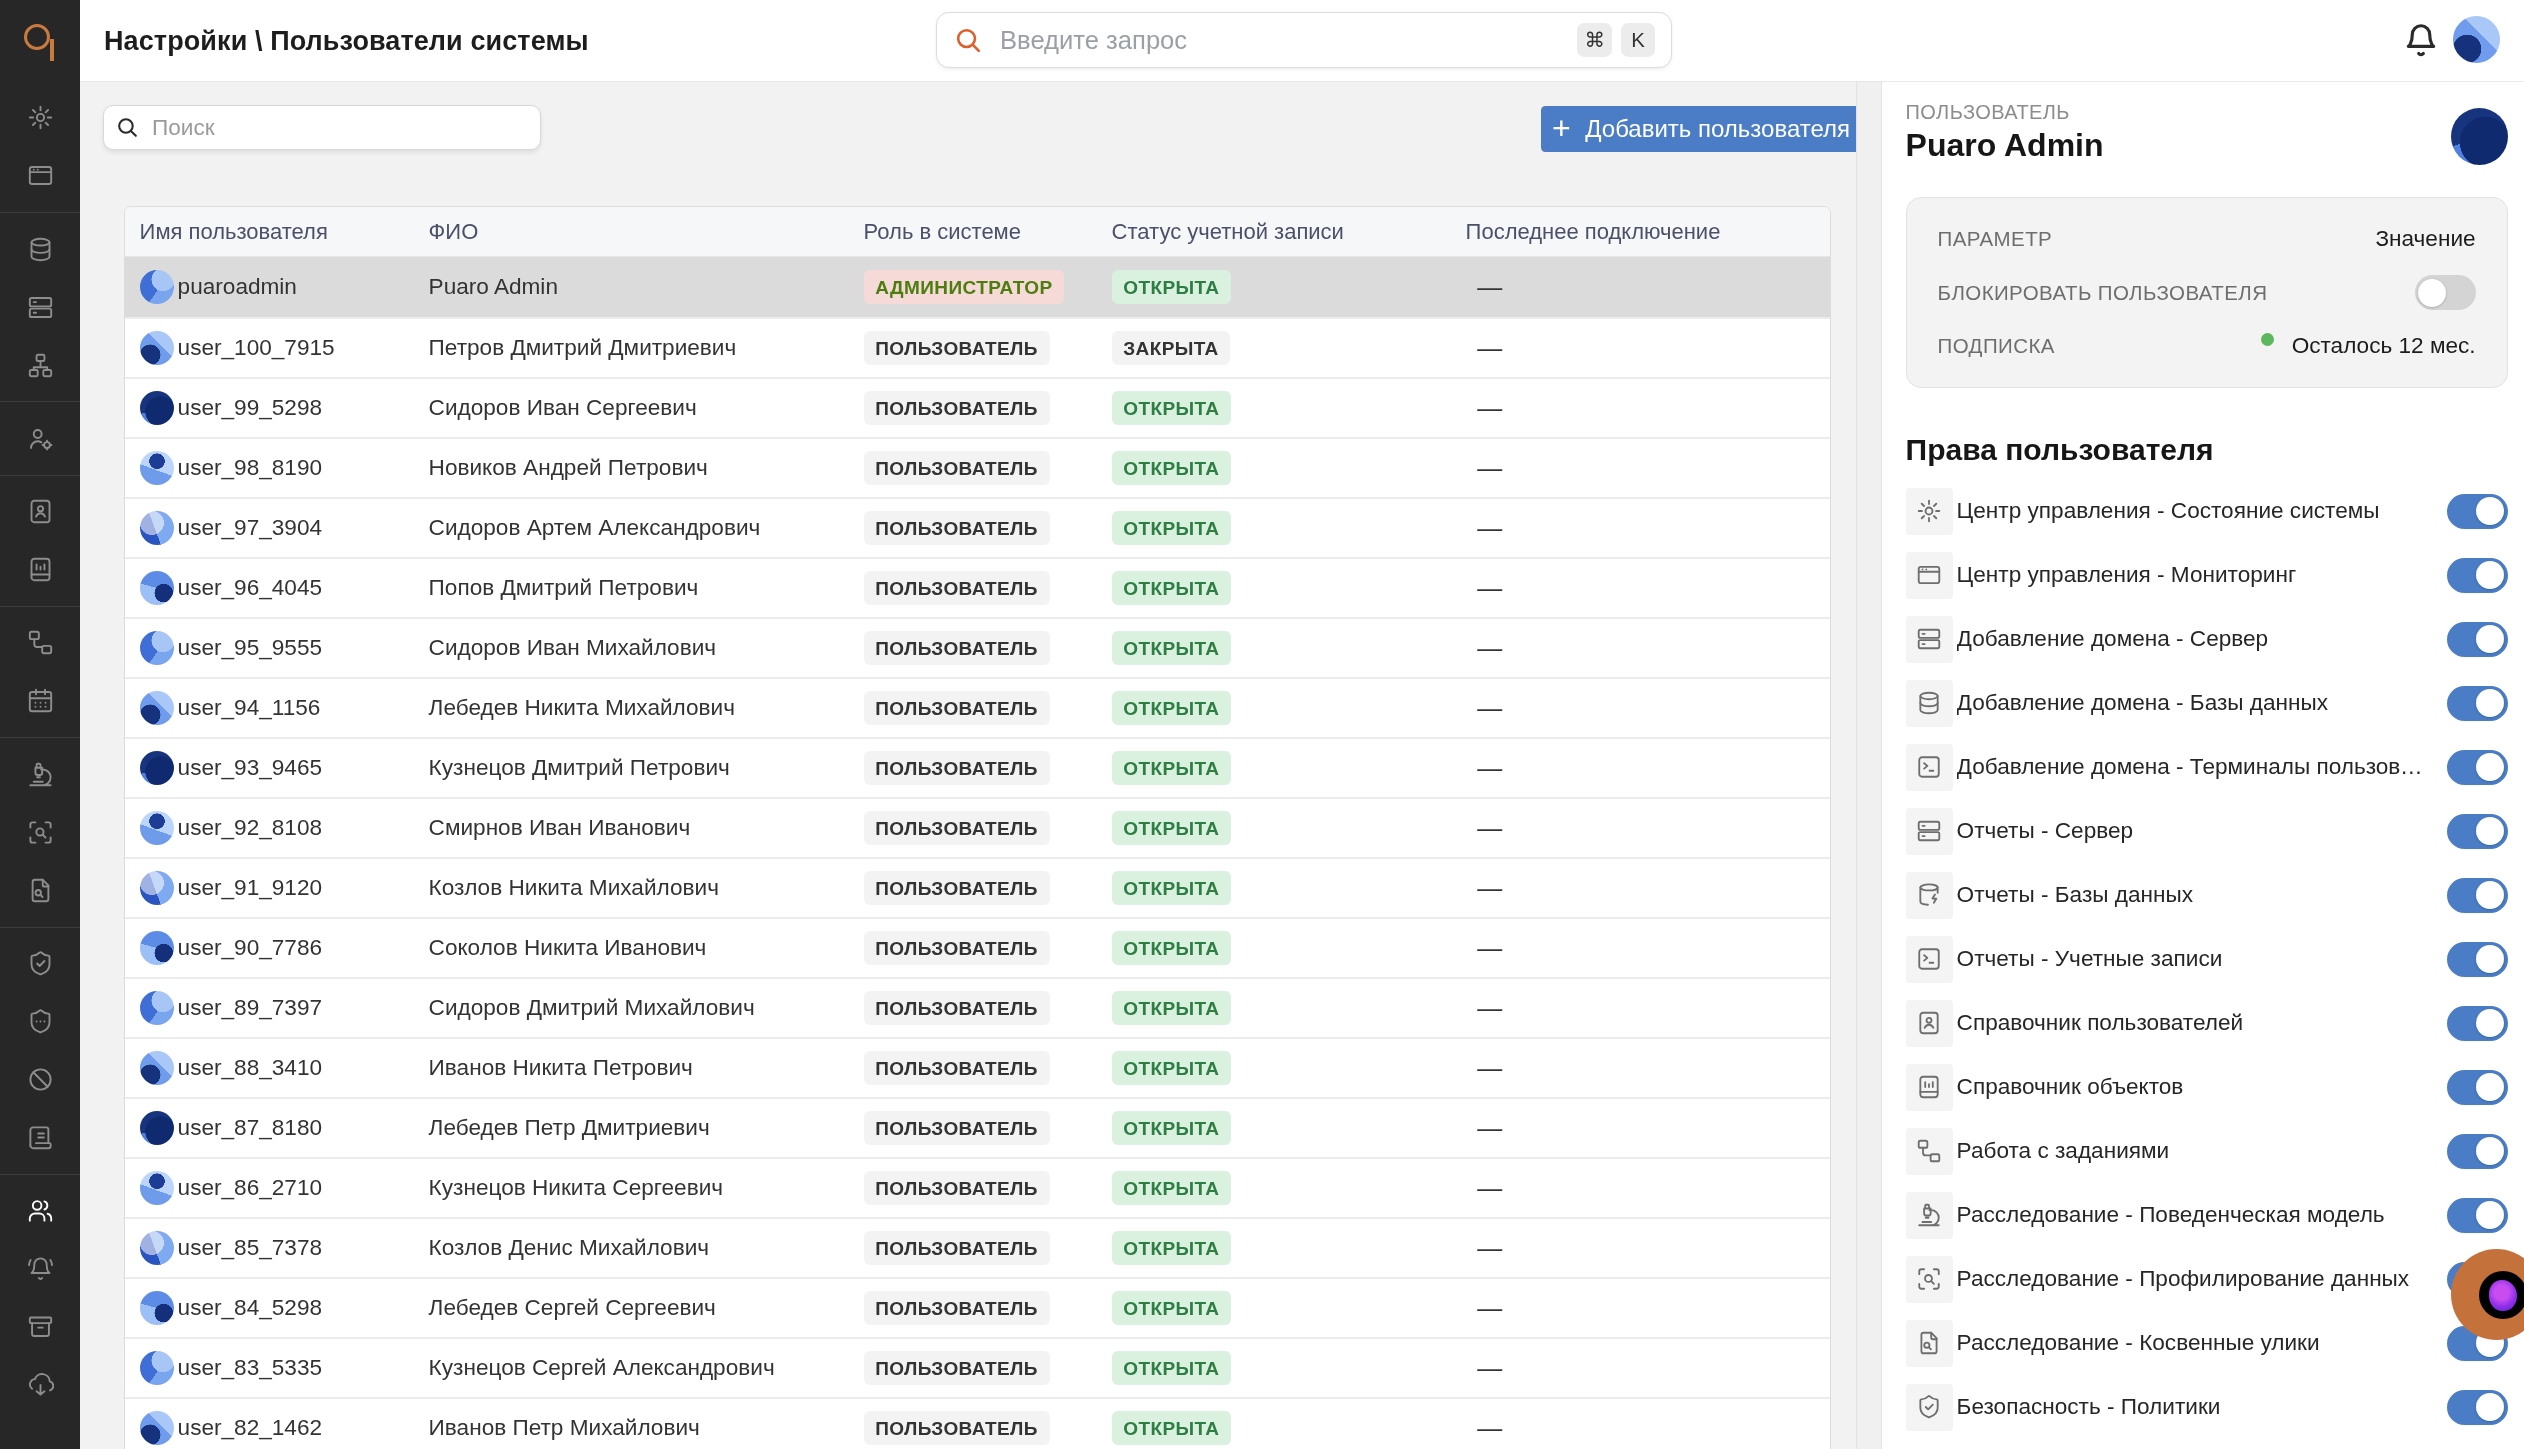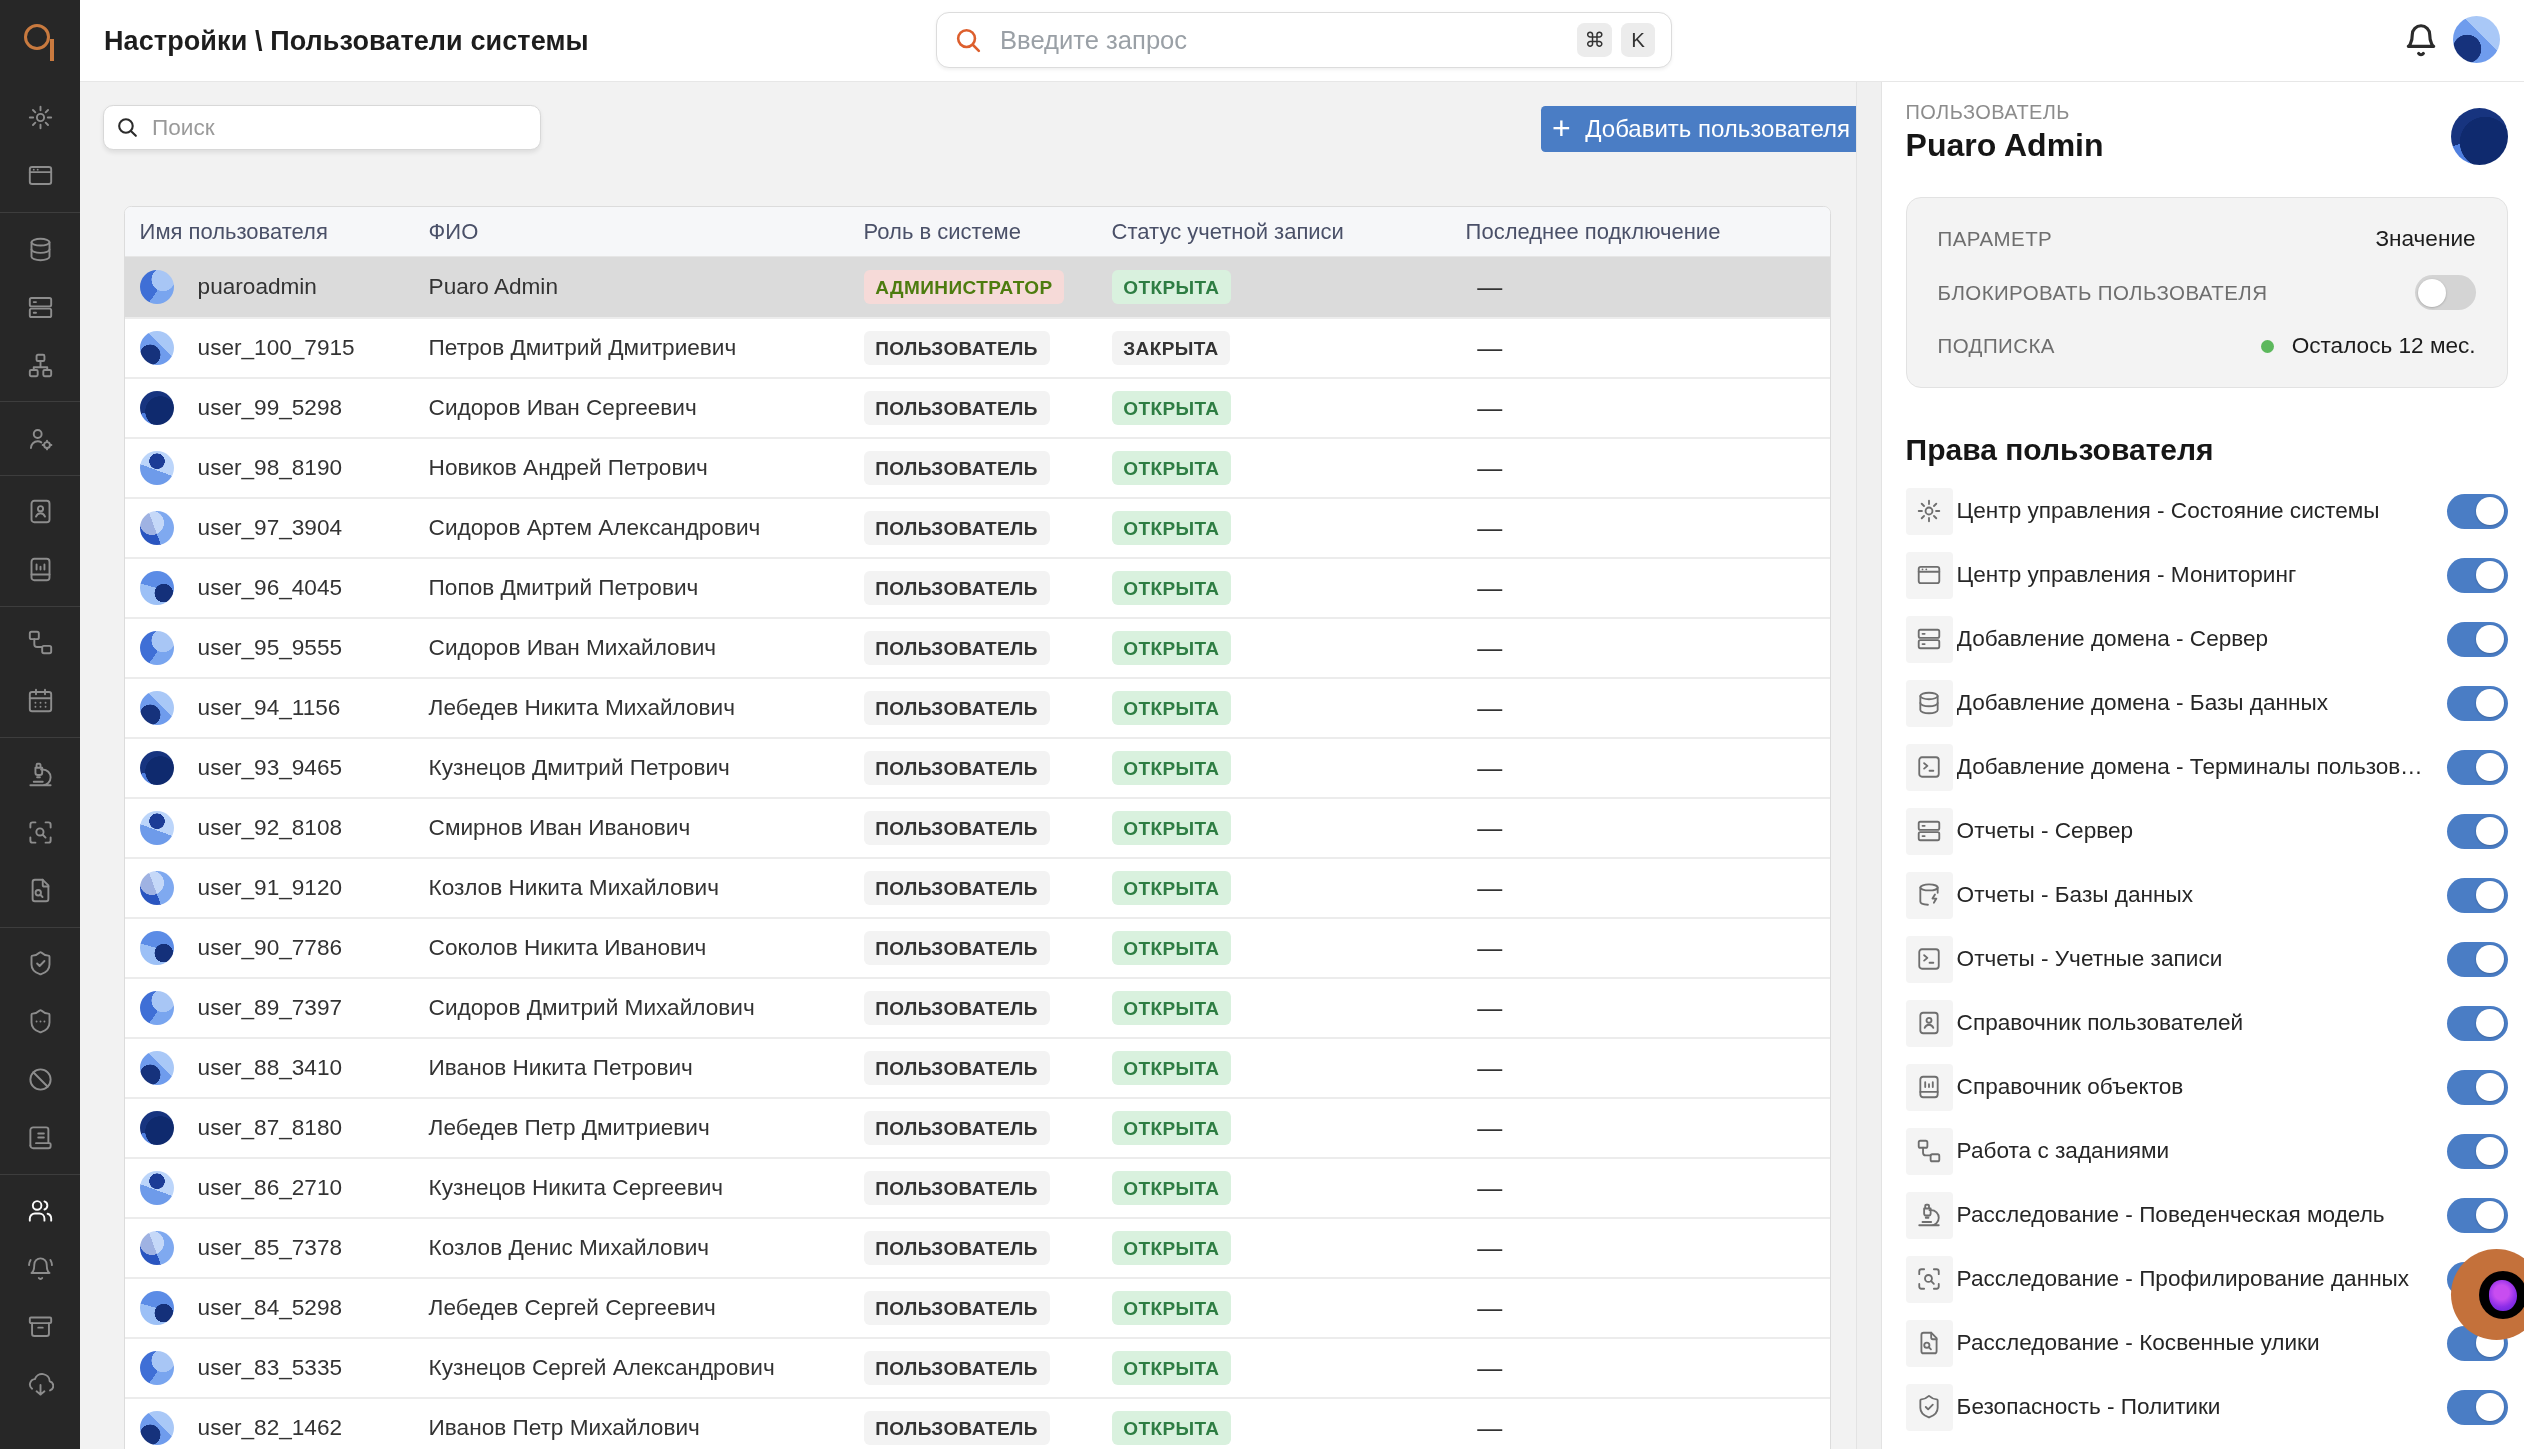--- a/index.html
+++ b/index.html
@@ -37,42 +37,42 @@
   .lsearch .ph{margin-left:11.7px;font-size:22.6px;color:#9a9a9a;}
   .add-btn{position:absolute;left:1461px;top:24px;width:320px;height:46px;background:#4a7dc5;border:none;border-radius:4.4px;color:#fff;font-size:24px;font-family:inherit;display:flex;align-items:center;justify-content:center;gap:14.6px;cursor:pointer;}
   .add-btn .plus{font-size:32px;font-weight:300;line-height:1;margin-top:-2.9px;}
 
   .table-card{position:absolute;left:44px;top:124px;width:1707px;bottom:-4.4px;background:#fff;border:0.7px solid #dcdcdc;border-radius:7.3px 7.3px 0 0;overflow:hidden;}
   .thead{display:grid;grid-template-columns:289px 435px 248px 354px 1fr;align-items:center;height:50px;background:#f6f7f9;border-bottom:1.5px solid #e6e6e6;padding-left:14.6px;}
   .thead div{font-size:22px;color:#4a5068;}
   .trow{display:grid;grid-template-columns:289px 435px 248px 354px 1fr;align-items:center;height:60px;background:#fff;border-top:2.2px solid #ececec;padding-left:14.6px;}
   .trow:first-of-type{border-top:none;}
   .trow.selected{background:#dbdbdb;border-top:none;}
-  .cell-user{display:flex;align-items:center;gap:24px;font-size:22.6px;color:#333;}
+  .cell-user{display:flex;align-items:center;gap:4px;font-size:22.6px;color:#333;}
   .row-av{width:34px;height:34px;border-radius:50%;flex:0 0 auto;}
   .cell-name{font-size:22.6px;color:#333;}
   .badge{display:inline-block;font-size:19px;font-weight:bold;letter-spacing:0.4px;padding:7.3px 11.7px;border-radius:5.8px;line-height:1;}
   .badge.admin{color:#4d7c0f;background:#f6dad8;}
   .badge.user{color:#333;background:#f3f3f3;}
   .badge.open{color:#2e7d43;background:#d9f1de;}
   .badge.closed{color:#333;background:#f3f3f3;}
   .cell-last{font-size:25px;color:#333;padding-left:11.7px;}
 
   .scrollstrip{position:absolute;left:1856px;top:82px;width:25.6px;bottom:0;background:#f0f0f0;border-left:0.7px solid #e3e3e3;border-right:0.7px solid #e3e3e3;z-index:10;}
 
   
   .panel{position:absolute;left:1883px;top:82px;right:0;bottom:0;background:#fff;padding-left:22.6px;}
   .panel-label{position:absolute;left:22.6px;top:19px;font-size:20px;color:#8c8c8c;letter-spacing:0.4px;}
   .panel-title{position:absolute;left:22.6px;top:45px;font-size:32px;font-weight:bold;color:#161616;}
   .panel .avatar.big{position:absolute;left:568px;top:26px;width:57px;height:57px;}
   .param-card{position:absolute;left:22.6px;top:115px;width:602px;height:191px;background:#f3f3f3;border:1.5px solid #e2e2e2;border-radius:15px;display:flex;flex-direction:column;justify-content:space-between;padding:28px 31px;}
   .param-row{display:flex;align-items:center;justify-content:space-between;}
   .param-key{font-size:20.5px;color:#6e6e6e;letter-spacing:0.4px;}
   .param-val{font-size:22.6px;color:#1c1c1c;}
-  .sub-val{display:flex;align-items:center;gap:18px;font-size:22.6px;color:#1c1c1c;}
+  .sub-val{display:flex;align-items:flex-start;gap:18px;font-size:22.6px;color:#1c1c1c;}
   .dot{width:13px;height:13px;border-radius:50%;background:#5cb85c;}
 
   .toggle{position:relative;width:61px;height:35px;border-radius:17.5px;flex:0 0 auto;cursor:pointer;}
   .toggle.on{background:#4a7dc5;}
   .toggle.off{background:#d4d4d4;}
   .knob{position:absolute;top:3.7px;width:28px;height:28px;border-radius:50%;background:#fff;box-shadow:0 0.7px 2.2px rgba(0,0,0,.25);}
   .toggle.on .knob{right:3.7px;}
   .toggle.off .knob{left:3.7px;}
 
   .rights-title{position:absolute;left:22.6px;top:351px;font-size:30px;font-weight:bold;color:#161616;}

